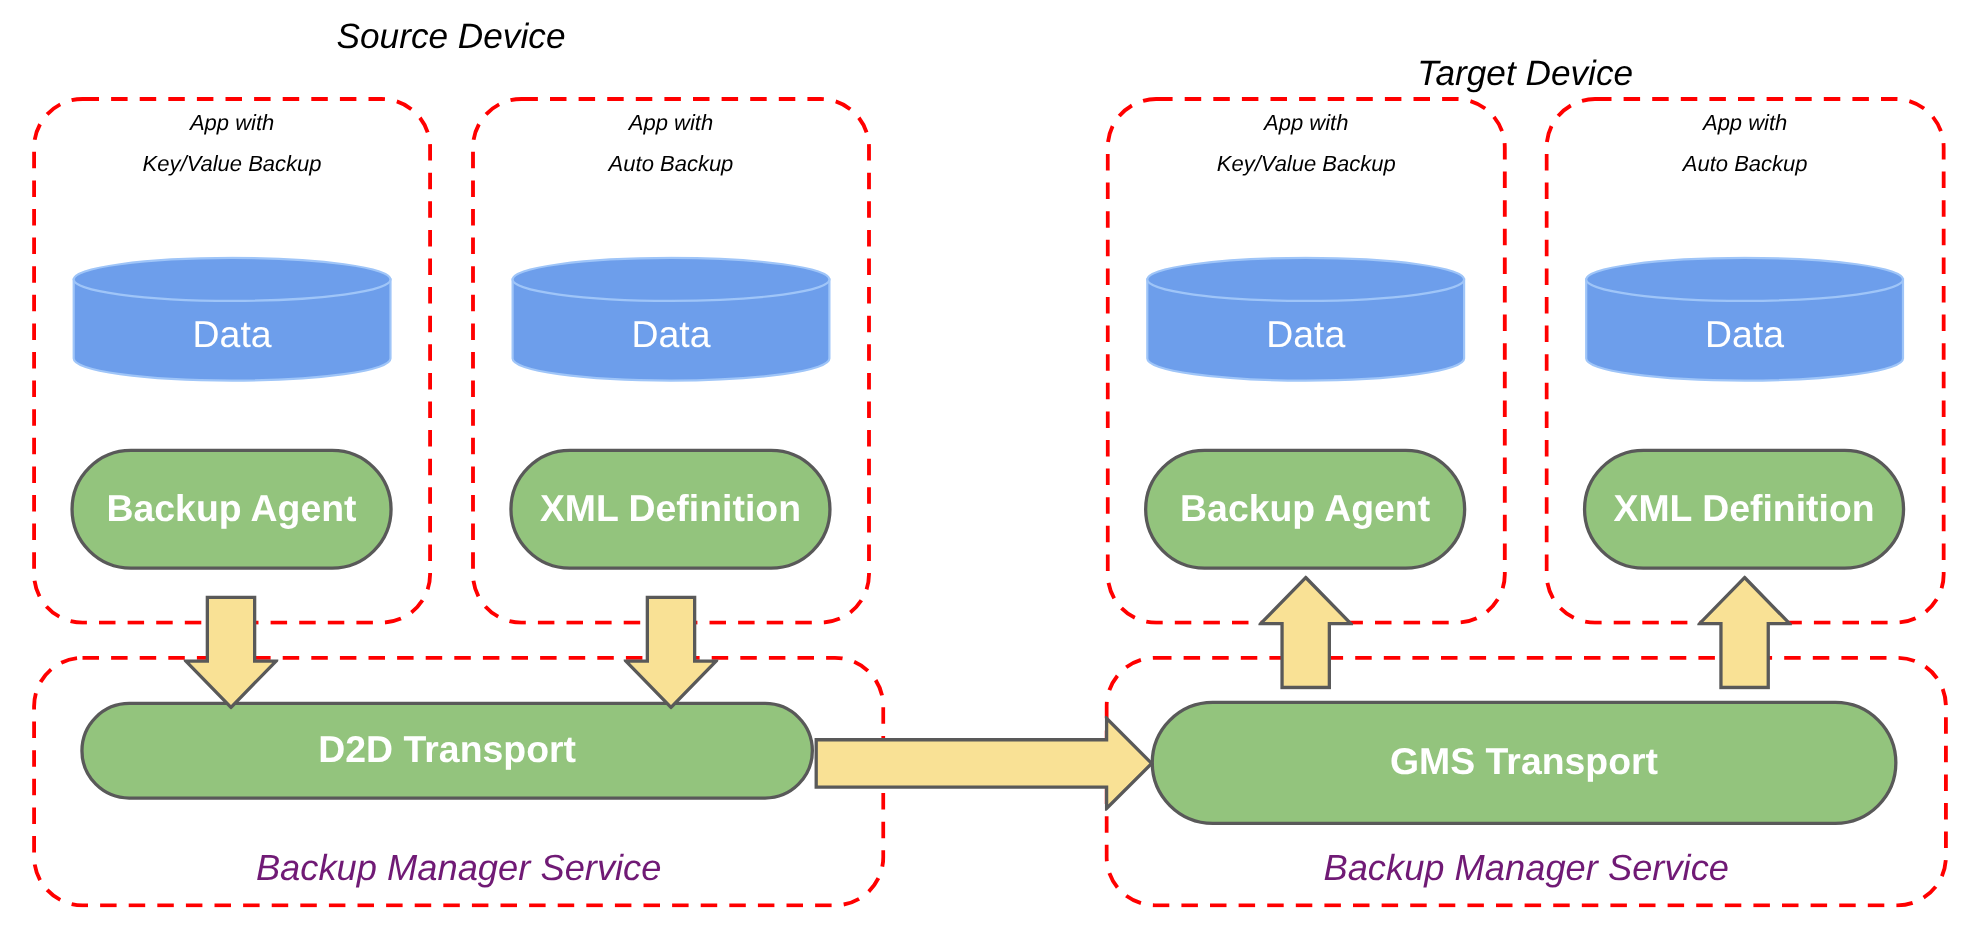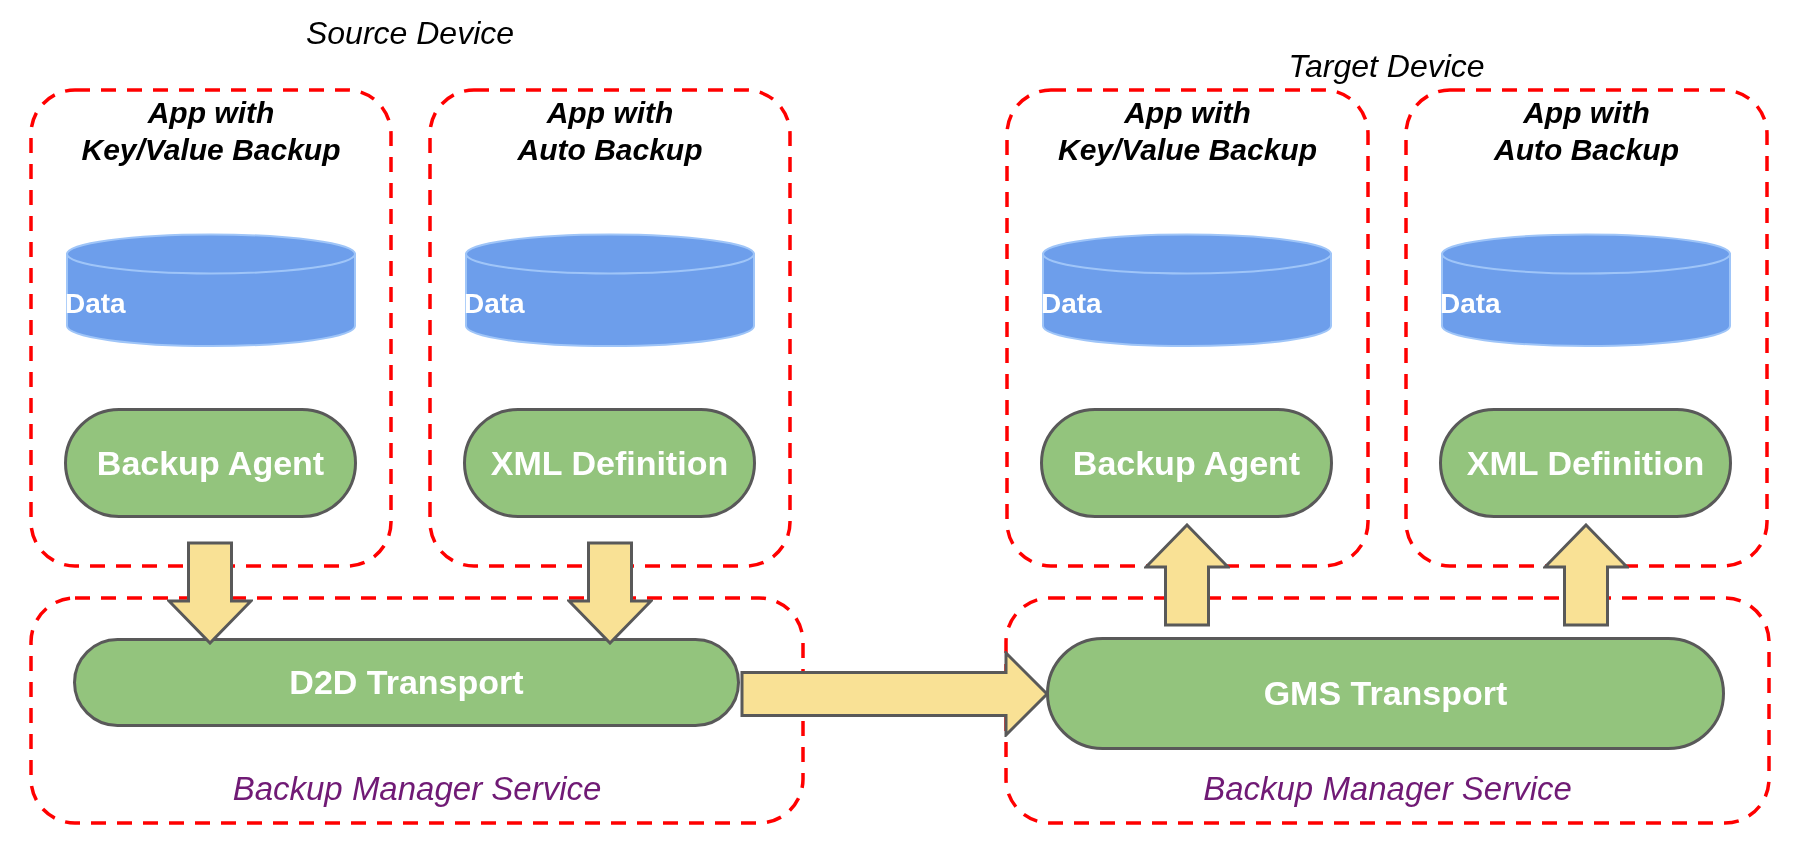--- a/index.html
+++ b/index.html
@@ -17,25 +17,24 @@
   .device-title {
     font-style: italic;
     font-size: 32px;
     line-height: 40px;
     color: #000000;
     text-align: center;
   }
 
   .app-label {
     font-style: italic;
-    font-size: 30px;
+    font-size: 20px;
     line-height: 37px;
     color: #000000;
     text-align: center;
-    font-weight: bold;
   }
   .app-label span { display: block; }
 
   .bms-label {
     font-style: italic;
     font-size: 33px;
     line-height: 40px;
     color: #701a75;
     text-align: center;
   }
@@ -54,23 +53,24 @@
     font-weight: bold;
     font-size: 34px;
     white-space: nowrap;
   }
 
   .cyl-wrap { width: 292px; height: 115px; }
   .cyl-label {
     position: absolute;
     left: 0; top: 54px;
     width: 100%;
+    text-align: center;
     color: var(--text-on-shape, #ffffff);
-    font-weight: bold;
-    font-size: 28px;
+    font-weight: normal;
+    font-size: 34px;
     line-height: 34px;
   }
 
   svg { display: block; }
 </style>
 </head>
 <body>
 
 <div class="canvas">
 

